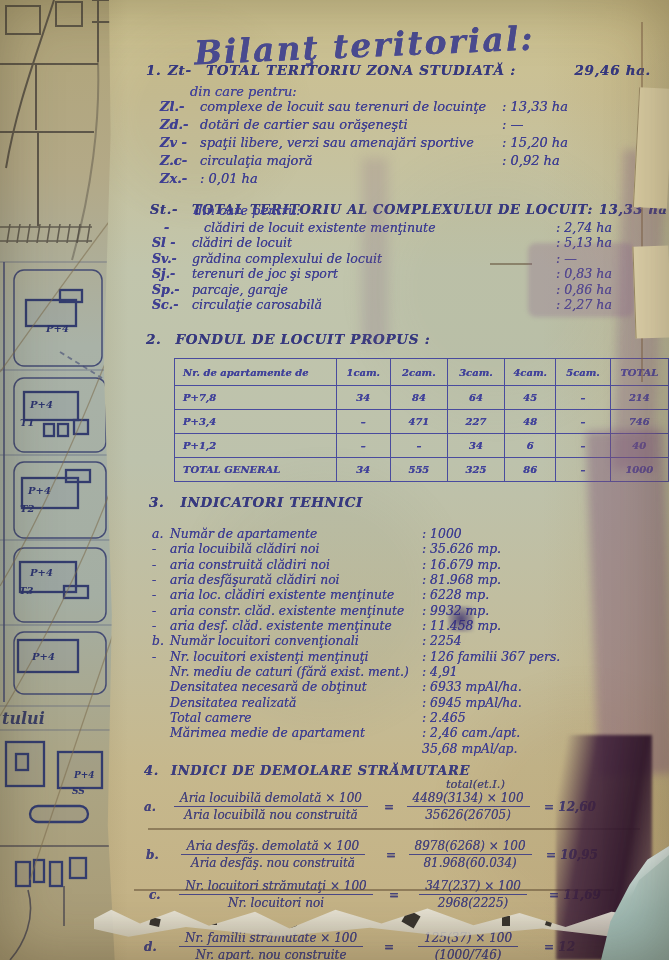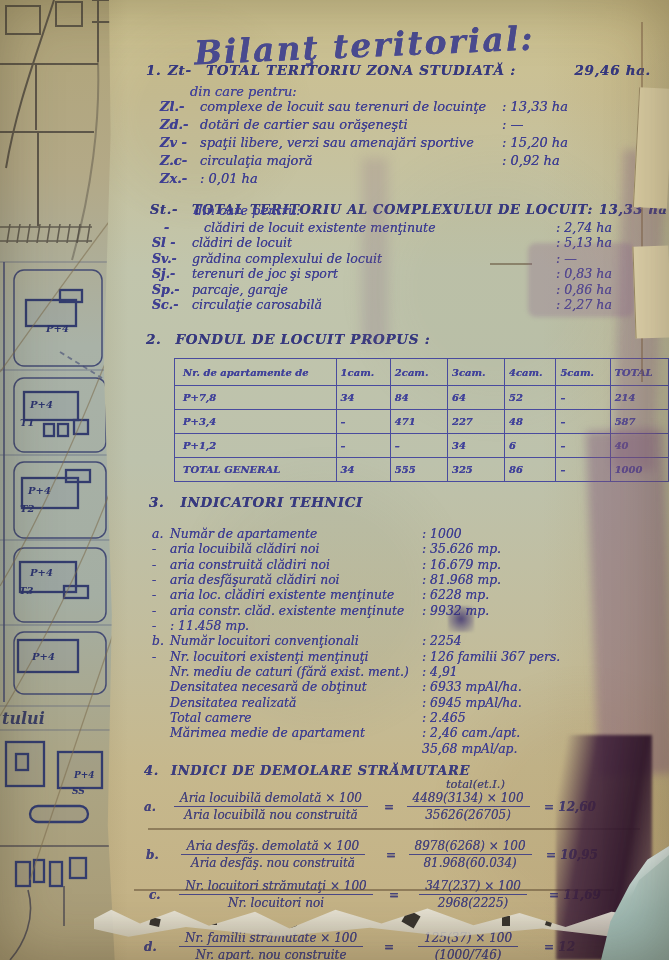--- a/index.html
+++ b/index.html
@@ -55,21 +55,21 @@
   .stitems{left:58px;top:220px;width:492px;font-size:12.6px;}
   .stitems .row{height:15.4px;}
   .stitems .val{flex:0 0 88px;}
   
   .s2head{left:52px;top:331px;font-size:13.5px;display:flex;gap:14px;}
   table.fond{
     position:absolute;left:80px;top:358px;border-collapse:collapse;table-layout:fixed;
     font-size:10px;color:#41429a;font-style:italic;
   }
   table.fond th, table.fond td{
-    border:1.6px solid #494b9e;padding:0 4px;height:23px;text-align:left;
+    border:1.6px solid #494b9e;padding:0 4px;height:23px;text-align:center;
     font-weight:bold;white-space:nowrap;overflow:hidden;
   }
   table.fond th{height:26px;font-weight:bold;}
   table.fond .c0{width:158px;text-align:left;padding-left:8px;}
   table.fond .c1{width:50px}.c2{width:54px}.c3{width:54px}.c4{width:46px}.c5{width:50px}.c6{width:54px}
   
   .s3head{left:55px;top:494px;font-size:13.5px;display:flex;gap:16px;}
   .s3items{left:58px;top:526px;width:478px;font-size:12.4px;}
   .s3row{display:flex;height:15.35px;align-items:baseline;}
   .s3row .pfx{flex:0 0 18px;}
@@ -286,32 +286,32 @@
         <th class="c3">3cam.</th>
         <th class="c4">4cam.</th>
         <th class="c5">5cam.</th>
         <th class="c6">TOTAL</th>
       </tr>
       <tr>
         <td class="c0">P+7,8</td>
         <td>34</td>
         <td>84</td>
         <td>64</td>
-        <td>52</td>
+        <td>45</td>
         <td>–</td>
         <td>214</td>
       </tr>
       <tr>
         <td class="c0">P+3,4</td>
         <td>–</td>
         <td>471</td>
         <td>227</td>
         <td>48</td>
         <td>–</td>
-        <td>587</td>
+        <td>746</td>
       </tr>
       <tr>
         <td class="c0">P+1,2</td>
         <td>–</td>
         <td>–</td>
         <td>34</td>
         <td>6</td>
         <td>–</td>
         <td>40</td>
       </tr>
@@ -357,20 +357,21 @@
           <span class="lbl">aria loc. clădiri existente menţinute</span>
           <span class="val">: 6228 mp.</span>
         </div>
       <div class="s3row">
           <span class="pfx">-</span>
           <span class="lbl">aria constr. clăd. existente menţinute</span>
           <span class="val">: 9932 mp.</span>
         </div>
       <div class="s3row">
           <span class="pfx">-</span>
+          <span class="lbl">aria desf. clăd. existente menţinute</span>
           <span class="val">: 11.458 mp.</span>
         </div>
       <div class="s3row">
           <span class="pfx">b.</span>
           <span class="lbl">Număr locuitori convenţionali</span>
           <span class="val">: 2254</span>
         </div>
       <div class="s3row">
           <span class="pfx">-</span>
           <span class="lbl">Nr. locuitori existenţi menţinuţi</span>

